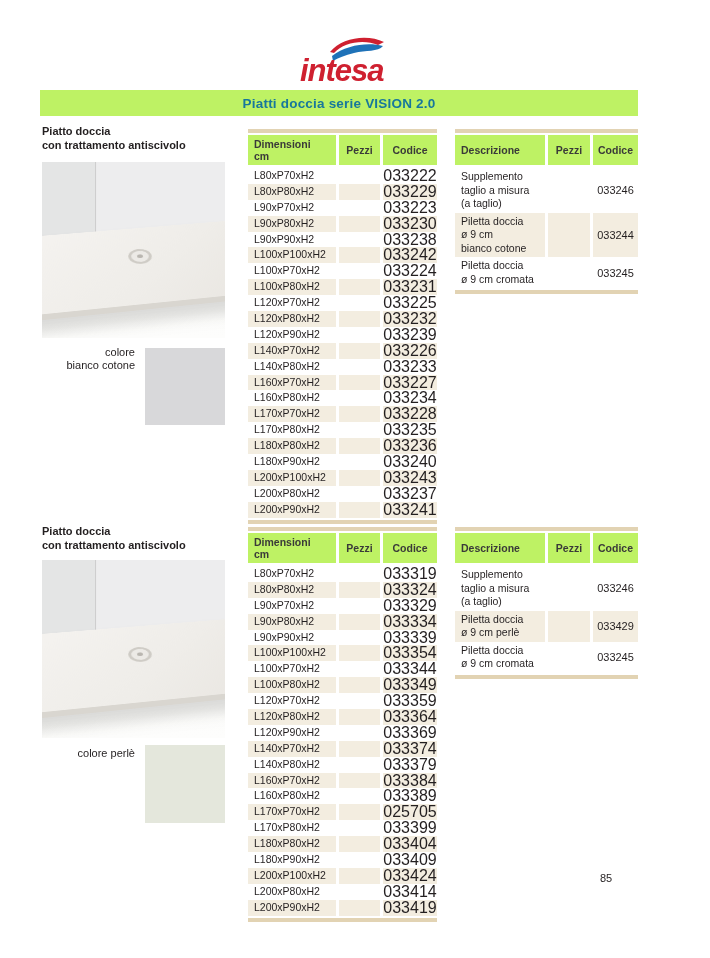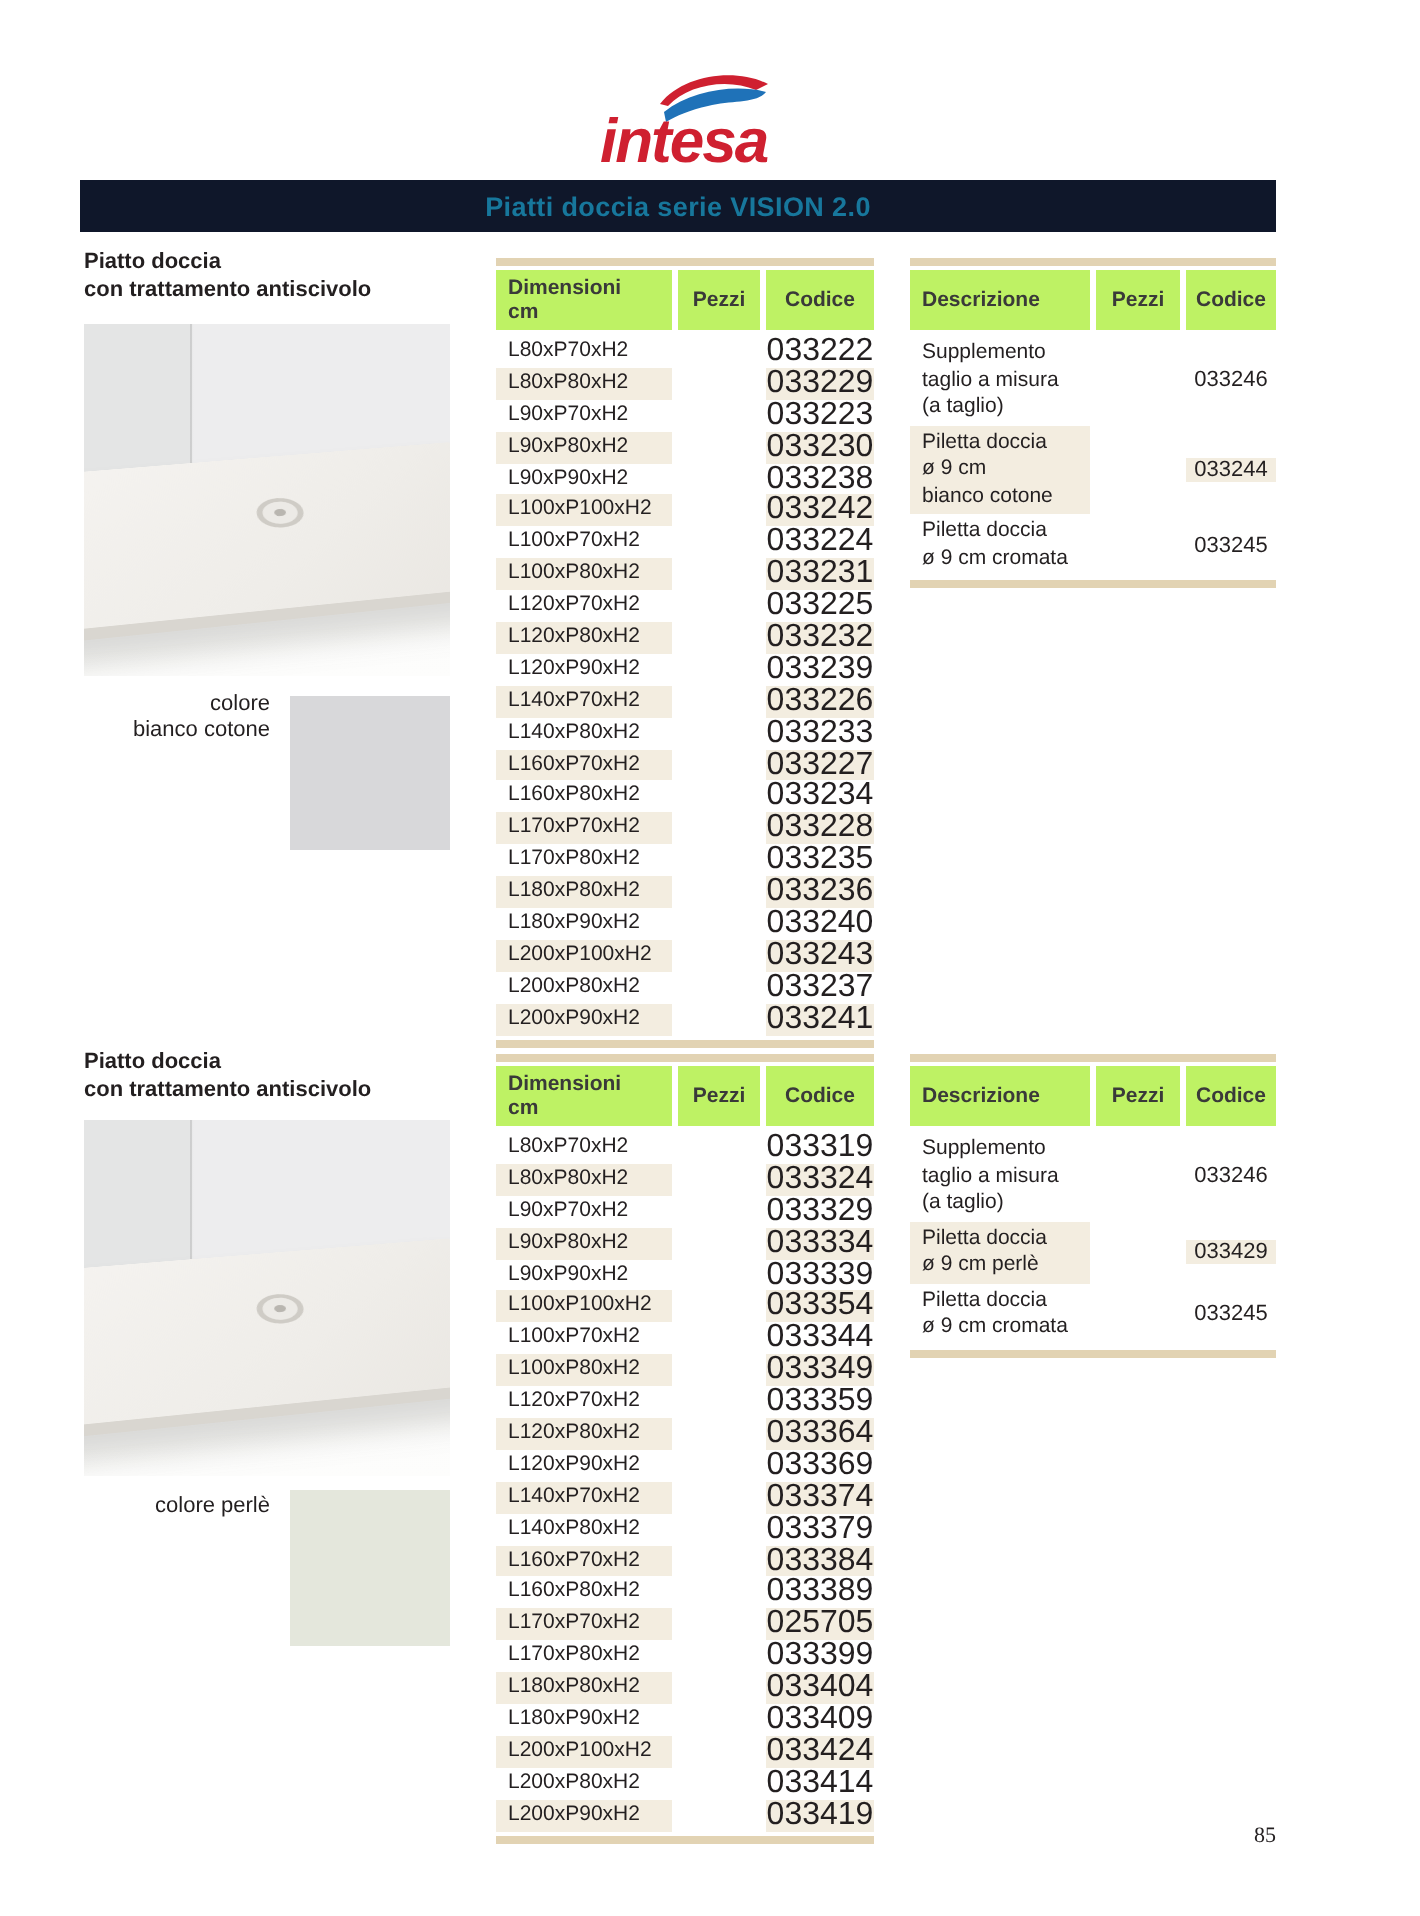--- a/index.html
+++ b/index.html
@@ -10,21 +10,21 @@
     background:#ffffff;
     font-family:"Liberation Sans", sans-serif;
     color:#231f20;
     overflow:hidden;
   }
   
   .logo { position:absolute; left:296px; top:33px; width:122px; height:52px; }
   
   .title-bar {
     position:absolute; left:40px; top:90px; width:598px; height:26px;
-    background:#0f172a; display:flex; align-items:center; justify-content:center;
+    background:#bef264; display:flex; align-items:center; justify-content:center;
   }
   .title-bar .t {
     font-size:13.5px; font-weight:bold; color:#17779c; letter-spacing:0.2px;
   }
   
   .prod-title {
     position:absolute; left:42px; width:200px;
     font-size:11px; font-weight:bold; line-height:13.5px; color:#231f20;
   }
   
@@ -68,21 +68,21 @@
   .tbl { position:absolute; font-size:10.5px; }
   .strip { height:4px; background:#e2d3b3; }
   .strip.top { margin-bottom:2px; }
   .strip.bot { margin-top:2px; }
   .thead { display:flex; gap:3px; margin-bottom:3px; }
   .th {
     background:#bef264; height:30px; font-weight:bold; color:#3a3a39;
     display:flex; align-items:center; justify-content:center;
   }
   .th.first { justify-content:flex-start; padding-left:6px; white-space:pre-line; line-height:12px; }
-  .trow { display:flex; gap:3px;align-items:center; }
+  .trow { display:flex; gap:3px; }
   .trow.alt .td { background:#f3ede0; }
   .td { background:#ffffff; }
   
   .dim-tbl { width:189px; }
   .dim-tbl .th.c0, .dim-tbl .td.c0 { width:88px; }
   .dim-tbl .th.c1, .dim-tbl .td.c1 { width:41px; }
   .dim-tbl .th.c2, .dim-tbl .td.c2 { width:54px; }
   .dim-tbl .trow { height:15.9px; }
   .dim-tbl .td { line-height:15.9px; }
   .dim-tbl .td.c0 { padding-left:6px; }
@@ -92,22 +92,22 @@
   .desc-tbl .th.c0, .desc-tbl .td.c0 { width:90px; }
   .desc-tbl .th.c1, .desc-tbl .td.c1 { width:42px; }
   .desc-tbl .th.c2, .desc-tbl .td.c2 { width:45px; }
   .desc-tbl .td.c0 {
     padding:2px 0 2px 6px; line-height:13.5px; white-space:pre-line;
   }
   .desc-tbl .td.c1, .desc-tbl .td.c2 { display:flex; align-items:center; justify-content:center; }
   .desc-tbl .td.c2 { font-weight:normal; font-size:11px; }
   
   .page-num {
-    position:absolute; left:600px; top:912px; width:38px; text-align:right;
-    font-size:11px; color:#231f20;font-family:Liberation Serif, serif;
+    position:absolute; left:600px; top:872px; width:38px; 
+    font-size:11px; color:#231f20;
   }
 </style>
 </head>
 <body>
 
 <svg class="logo" viewBox="0 0 122 52">
   <path d="M34,19 C46,4 72,1 88,9 L82,12 C68,6 48,9 38,20 Z" fill="#cf2030"></path>
   <path d="M36,23 C50,12 72,9 87,13 C82,19 70,17 58,20 C49,22 42,25 37,28 Z" fill="#1f72b8"></path>
   <text x="4" y="48" font-size="31" font-weight="bold" font-style="italic" font-family="Liberation Sans, sans-serif" fill="#cf2030" letter-spacing="-1">intesa</text>
 </svg>

